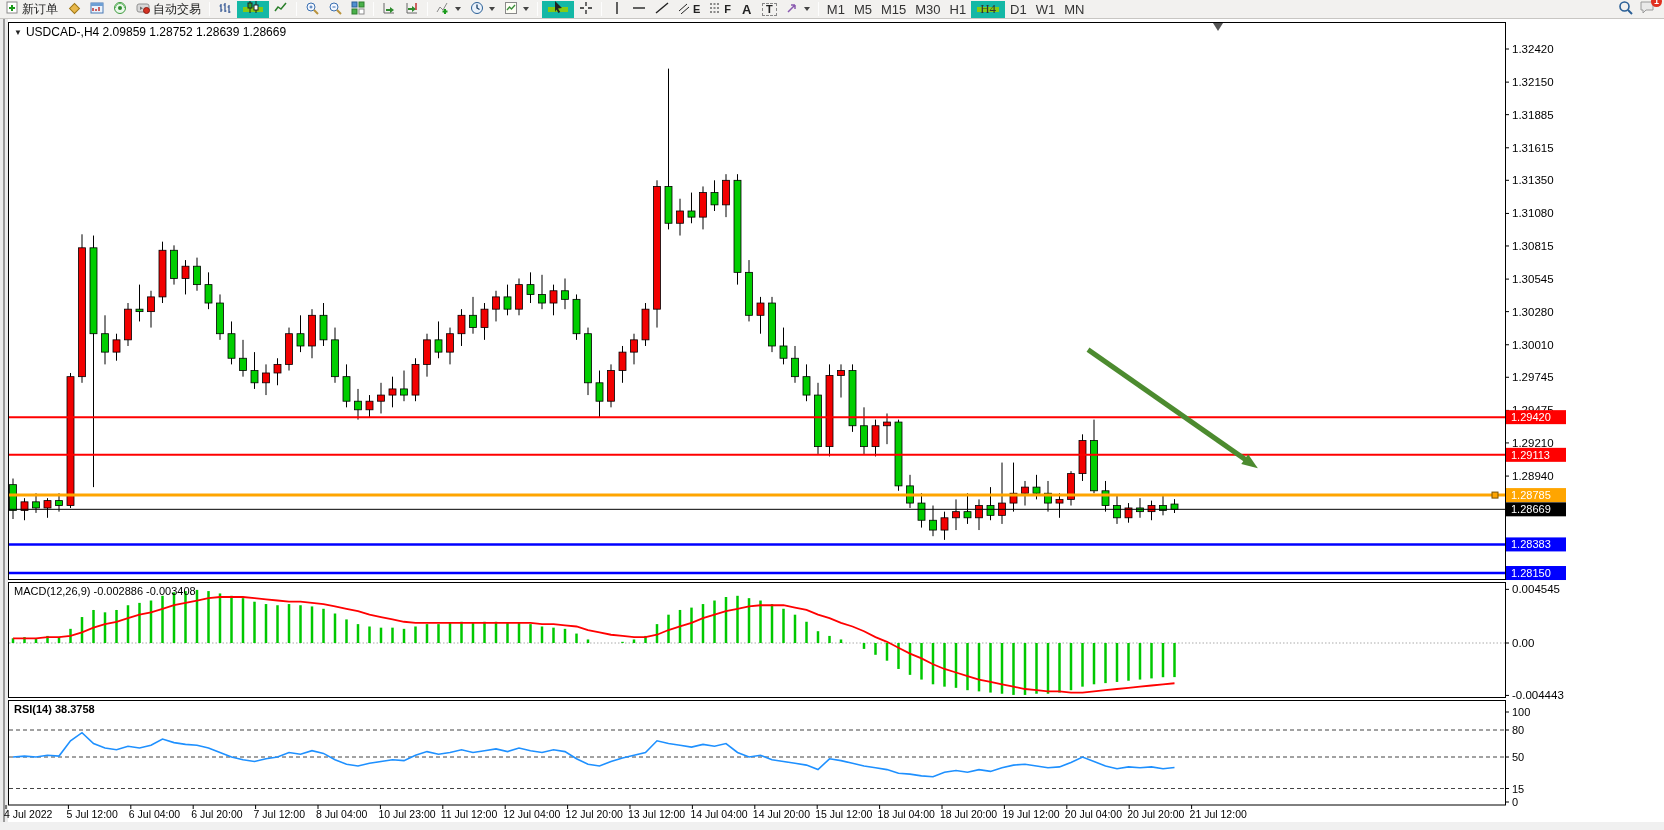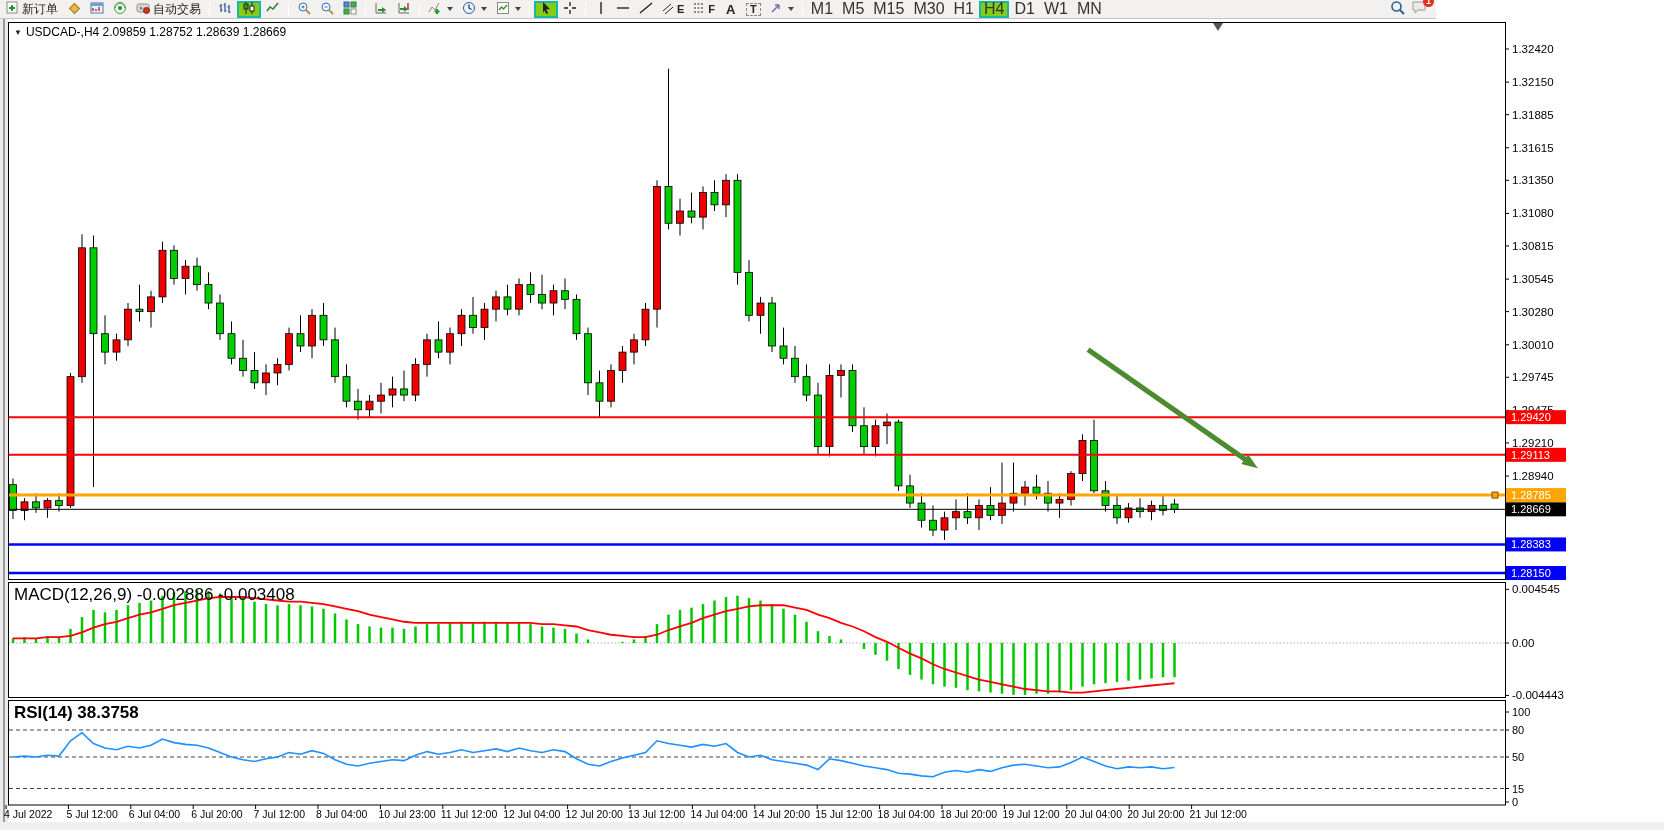--- a/index.html
+++ b/index.html
@@ -1,37 +1,37 @@
 <!DOCTYPE html>
 <html><head>
 <meta charset="utf-8">
 <style>
   * { margin:0; padding:0; box-sizing:border-box; }
   html,body { width:1664px; height:830px; overflow:hidden; background:#fff;
               font-family:"Liberation Sans", sans-serif; }
-  .toolbar { position:absolute; left:0; top:0; width:1436px; height:19px;
+  .toolbar { position:absolute; left:0; top:0; width:1664px; height:19px;
              background:#f2f1ef; border-bottom:1px solid #c8c6c3;
              display:flex; align-items:center; padding:0 2px; gap:1px; }
   .tb-btn { height:17px; min-width:21px; display:flex; align-items:center; justify-content:center;
             gap:3px; padding:0 3px; border:1px solid transparent; font-size:12px; color:#222;
             background:transparent; cursor:default; white-space:nowrap; }
-  .tb-btn.active { background:#84cc16; border:2px solid #14b8a6; }
+  .tb-btn.active { background:#84cc16; border:6px solid #14b8a6;font-family:Liberation Serif, serif; }
   .tb-btn .glyph { font-size:11px; font-weight:bold; color:#222; line-height:1; }
   .sep { width:1px; height:14px; background:#c2c0bd; border-right:1px solid #fdfdfd; margin:0 3px; }
   .caret { width:0; height:0; border-left:3px solid transparent; border-right:3px solid transparent;
            border-top:4px solid #444; margin-left:2px; }
   .tb-right { margin-left:auto; display:flex; align-items:center; gap:6px; padding-right:6px; }
-  .tf { font-size:16px; color:#333; }
+  .tf { font-size:13px; color:#333; }
   .badge { position:absolute; top:-4px; right:-6px; min-width:11px; height:11px; border-radius:6px;
            background:#e03020; color:#fff; font-size:9px; font-weight:bold; text-align:center;
            line-height:11px; padding:0 2px; }
   .chat-wrap { position:relative; }
   .main { position:absolute; left:0; top:19px; width:1664px; height:811px; background:#fff; }
   #chart { position:absolute; left:0; top:0; }
-  .overlay { position:absolute; font-size:17px; color:#000; display:flex; align-items:center; gap:4px; }
+  .overlay { position:absolute; font-size:11px; color:#000; display:flex; align-items:center; gap:4px; }
   .overlay .tri { font-size:8px; color:#222; }
   svg text { font-family:"Liberation Sans", sans-serif; }
 </style>
 </head>
 <body>
 
 <div class="toolbar">
   <div class="tb-btn">
     <span>
       <svg width="13" height="13">

